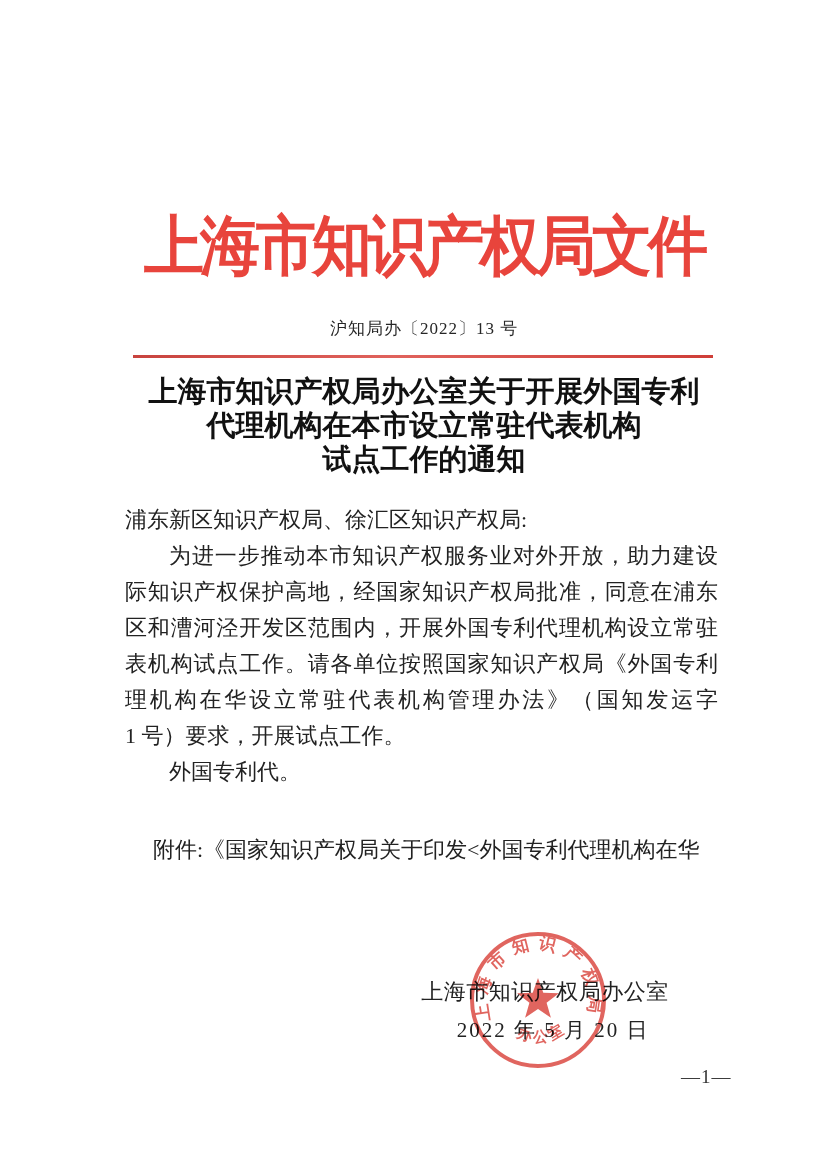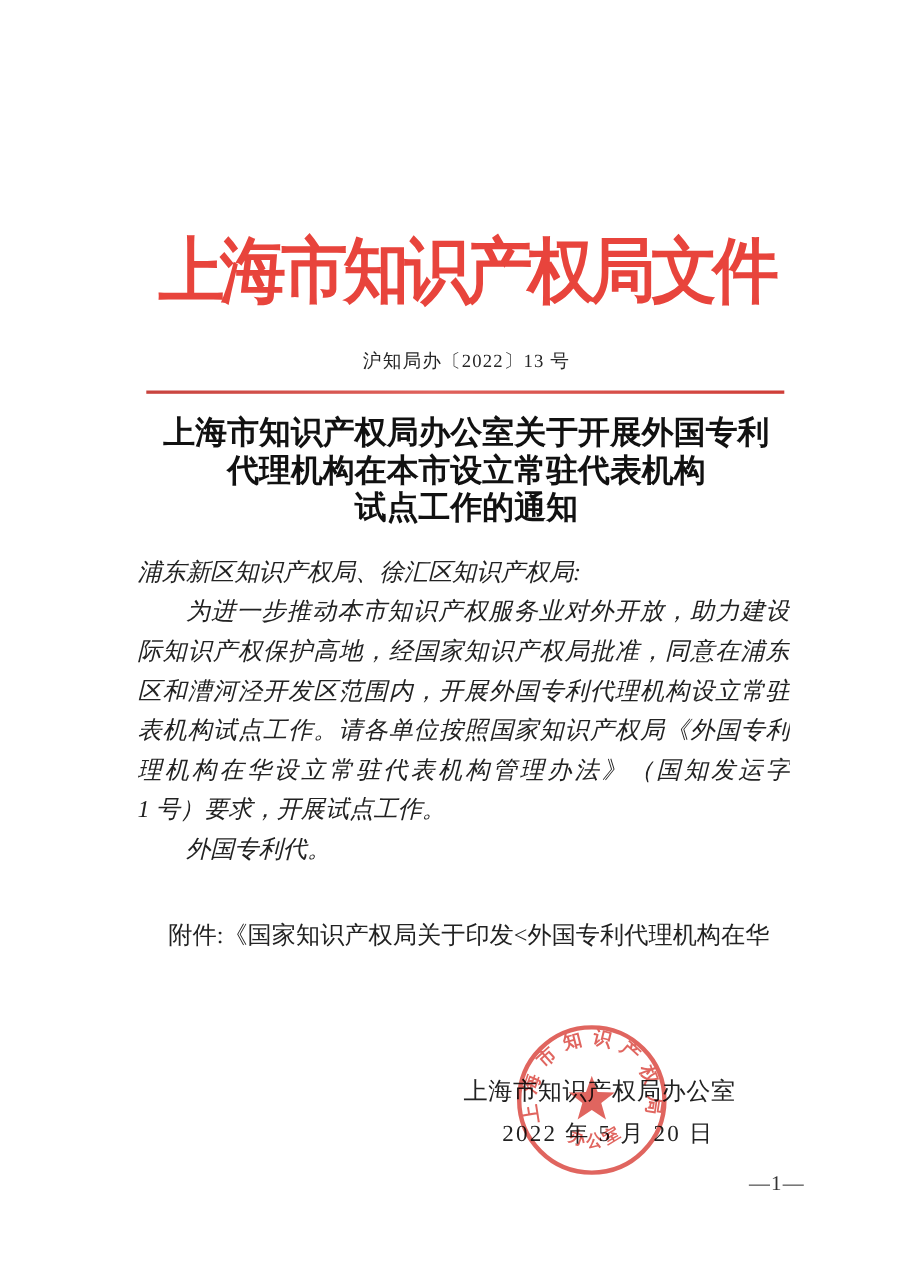--- a/index.html
+++ b/index.html
@@ -47,30 +47,30 @@
   
   .doc-title{
     position:absolute;
     left:24px; top:377px;
     width:800px;
     text-align:center;
     font-weight:bold;
     font-size:29px;
     line-height:34px;
     color:#111111;
+    font-family:Liberation Mono, monospace;
   }
   
   .body-block{
     position:absolute;
     left:125px; top:502px;
     width:593px;
     font-size:22px;
     line-height:36px;
     color:#222222;
-    font-style:italic;
   }
   .line{height:36px; white-space:nowrap;}
   .line.fill{
     white-space:normal;
     text-align:justify;
     text-align-last:justify;
     overflow:hidden;
   }
   .indent2{text-indent:44px;}
   .attachment-block{

